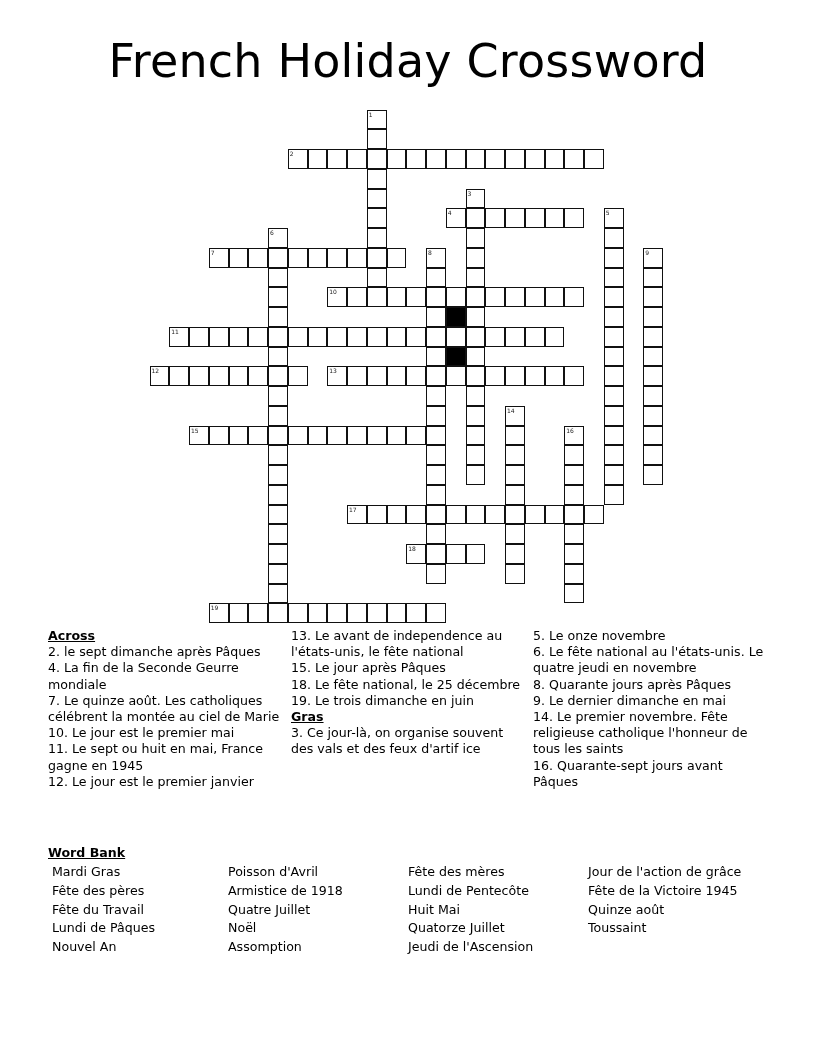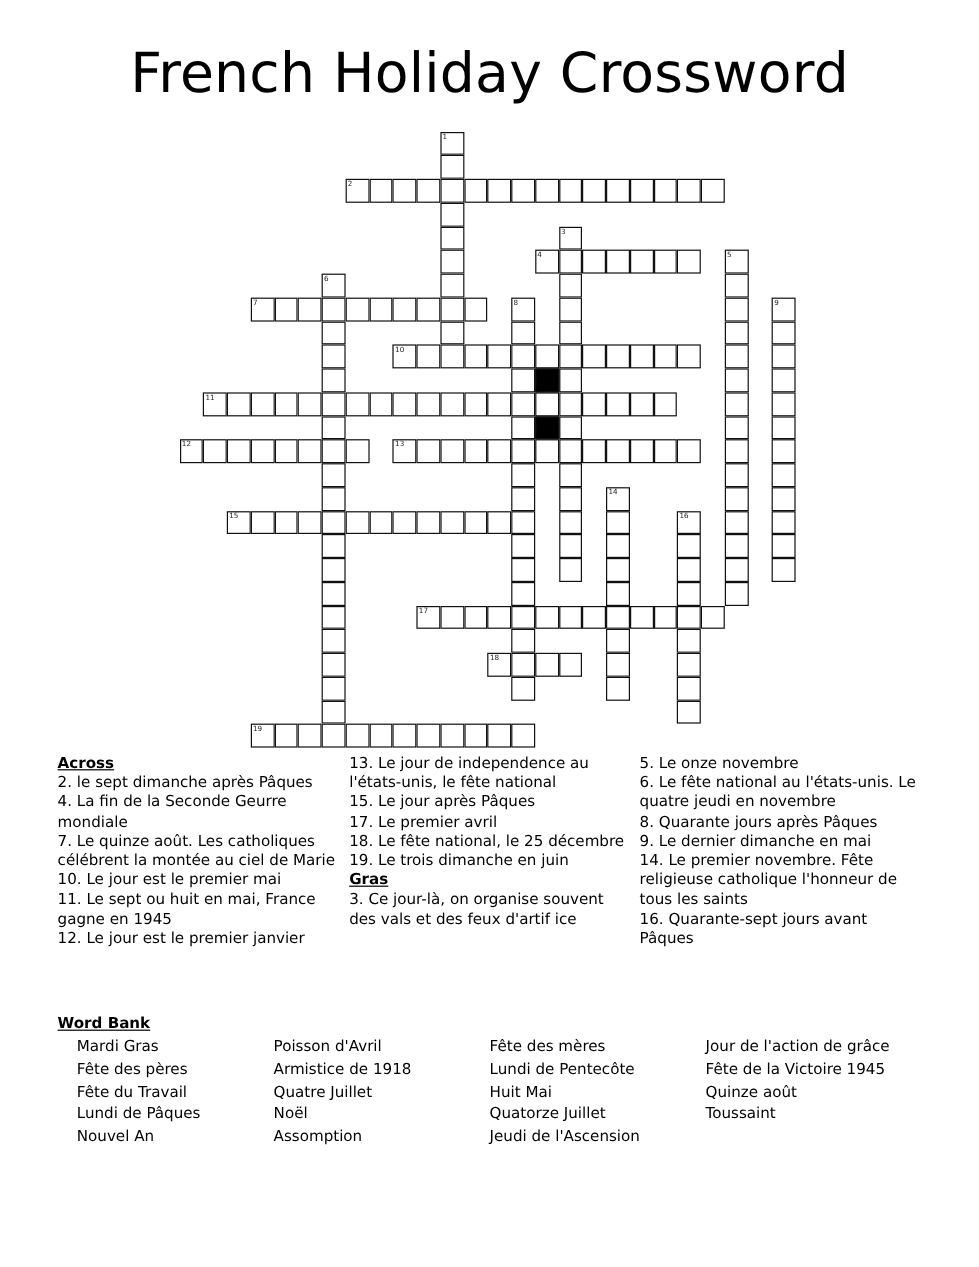--- a/index.html
+++ b/index.html
@@ -296,41 +296,40 @@
   <span class="heading">Across</span>
   <span class="clue"><b>2.</b><span> le sept dimanche après Pâques</span></span>
   <span class="clue"><b>4.</b><span> La fin de la Seconde Geurre mondiale</span></span>
   <span class="clue"><b>7.</b><span> Le quinze août. Les catholiques célébrent la montée au ciel de Marie</span></span>
   <span class="clue"><b>10.</b><span> Le jour est le premier mai</span></span>
   <span class="clue"><b>11.</b><span> Le sept ou huit en mai, France gagne en 1945</span></span>
   <span class="clue"><b>12.</b><span> Le jour est le premier janvier</span></span>
 </div>
 
 <div class="clues clue-col c2">
-  <span class="clue"><b>13.</b><span> Le jour de independence au l'états-unis, le fête national</span></span>
+  <span class="clue"><b>13.</b><span> Le avant de independence au l'états-unis, le fête national</span></span>
   <span class="clue"><b>15.</b><span> Le jour après Pâques</span></span>
-  <span class="clue"><b>17.</b><span> Le premier avril</span></span>
   <span class="clue"><b>18.</b><span> Le fête national, le 25 décembre</span></span>
   <span class="clue"><b>19.</b><span> Le trois dimanche en juin</span></span>
   <span class="heading">Gras</span>
   <span class="clue"><b>3.</b><span> Ce jour-là, on organise souvent des vals et des feux d'artif ice</span></span>
 </div>
 
 <div class="clues clue-col c3">
   <span class="clue"><b>5.</b><span> Le onze novembre</span></span>
   <span class="clue"><b>6.</b><span> Le fête national au l'états-unis. Le quatre jeudi en novembre</span></span>
   <span class="clue"><b>8.</b><span> Quarante jours après Pâques</span></span>
   <span class="clue"><b>9.</b><span> Le dernier dimanche en mai</span></span>
   <span class="clue"><b>14.</b><span> Le premier novembre. Fête religieuse catholique l'honneur de tous les saints</span></span>
   <span class="clue"><b>16.</b><span> Quarante-sept jours avant Pâques</span></span>
 </div>
 
 <div class="wb-title">Word Bank</div>
 <div class="wb">
-  <div class="wb-col" style="left:16px">
+  <div class="wb-col" style="left:4px">
     <span class="wb-item">Mardi Gras</span>
     <span class="wb-item">Fête des pères</span>
     <span class="wb-item">Fête du Travail</span>
     <span class="wb-item">Lundi de Pâques</span>
     <span class="wb-item">Nouvel An</span>
   </div>
   <div class="wb-col" style="left:180px">
     <span class="wb-item">Poisson d'Avril</span>
     <span class="wb-item">Armistice de 1918</span>
     <span class="wb-item">Quatre Juillet</span>

